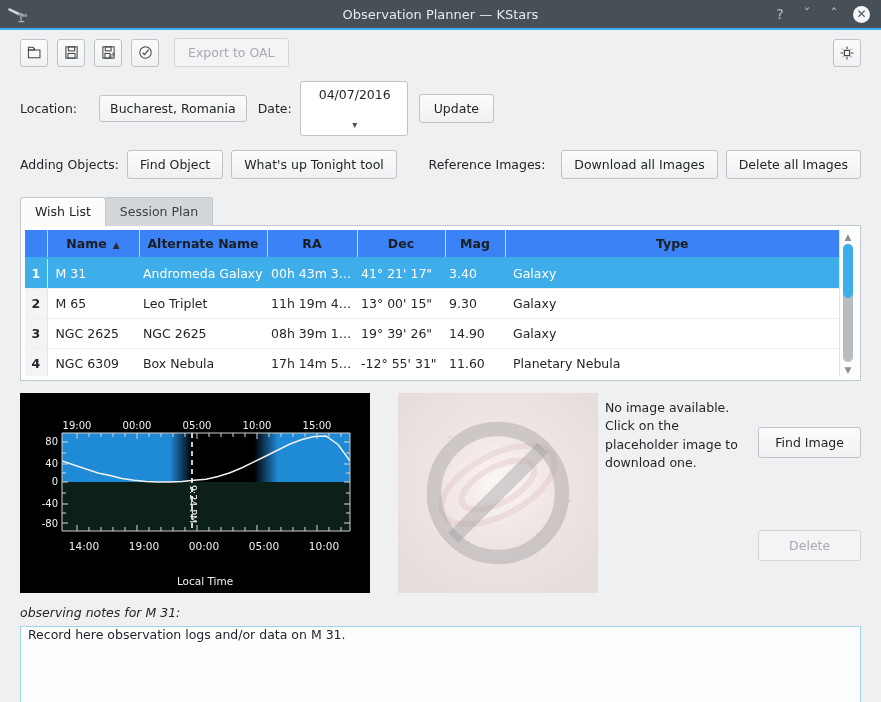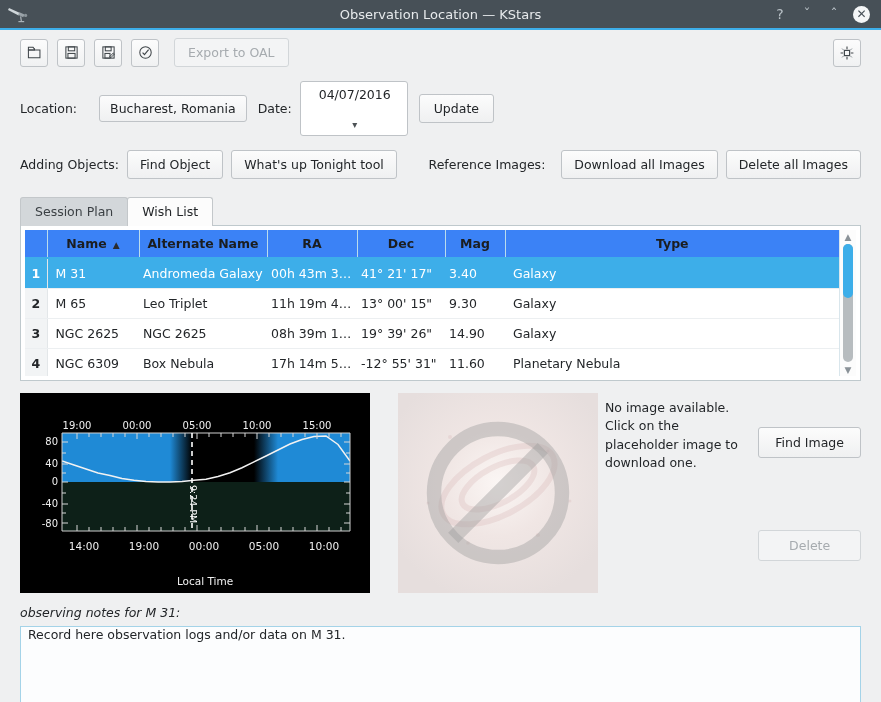--- a/index.html
+++ b/index.html
@@ -373,21 +373,21 @@
     <svg width="22" height="18" viewBox="0 0 22 18">
       <g fill="#cfd6da">
         <path d="M2 3 L13 8 L11.6 10.6 L1 5 Z"></path>
         <path d="M12.4 7.2 L17.5 9.6 L16.2 12.2 L11.1 9.8 Z" fill="#9aa3a9"></path>
         <circle cx="18.6" cy="10.4" r="1.6" fill="#8a9399"></circle>
         <path d="M13.6 11.4 L14.4 16.4" stroke="#aab2b8" stroke-width="1.2" fill="none"></path>
         <path d="M11.4 16.6 L17.2 16.6" stroke="#aab2b8" stroke-width="1.2" fill="none"></path>
       </g>
     </svg>
   </div>
-  <div class="titlebar-title">Observation Location — KStars</div>
+  <div class="titlebar-title">Observation Planner — KStars</div>
   <div class="titlebar-buttons">
     <div class="tb-btn">?</div>
     <div class="tb-btn">ˇ</div>
     <div class="tb-btn">ˆ</div>
     <div class="tb-btn close">✕</div>
   </div>
 </div>
 
 <div class="content">
 
@@ -446,22 +446,22 @@
     <button class="btn">Find Object</button>
     <button class="btn">What's up Tonight tool</button>
     <div class="ref-group">
       <span class="row-label">Reference Images:</span>
       <button class="btn">Download all Images</button>
       <button class="btn">Delete all Images</button>
     </div>
   </div>
 
   <div class="tabs">
+    <div class="tab active">Wish List</div>
     <div class="tab">Session Plan</div>
-    <div class="tab active">Wish List</div>
   </div>
 
   <div class="table-frame">
     <div class="table-inner">
       <table>
         <colgroup>
           <col style="width:22px">
             <col style="width:92px">
             <col style="width:128px">
           <col style="width:90px">

